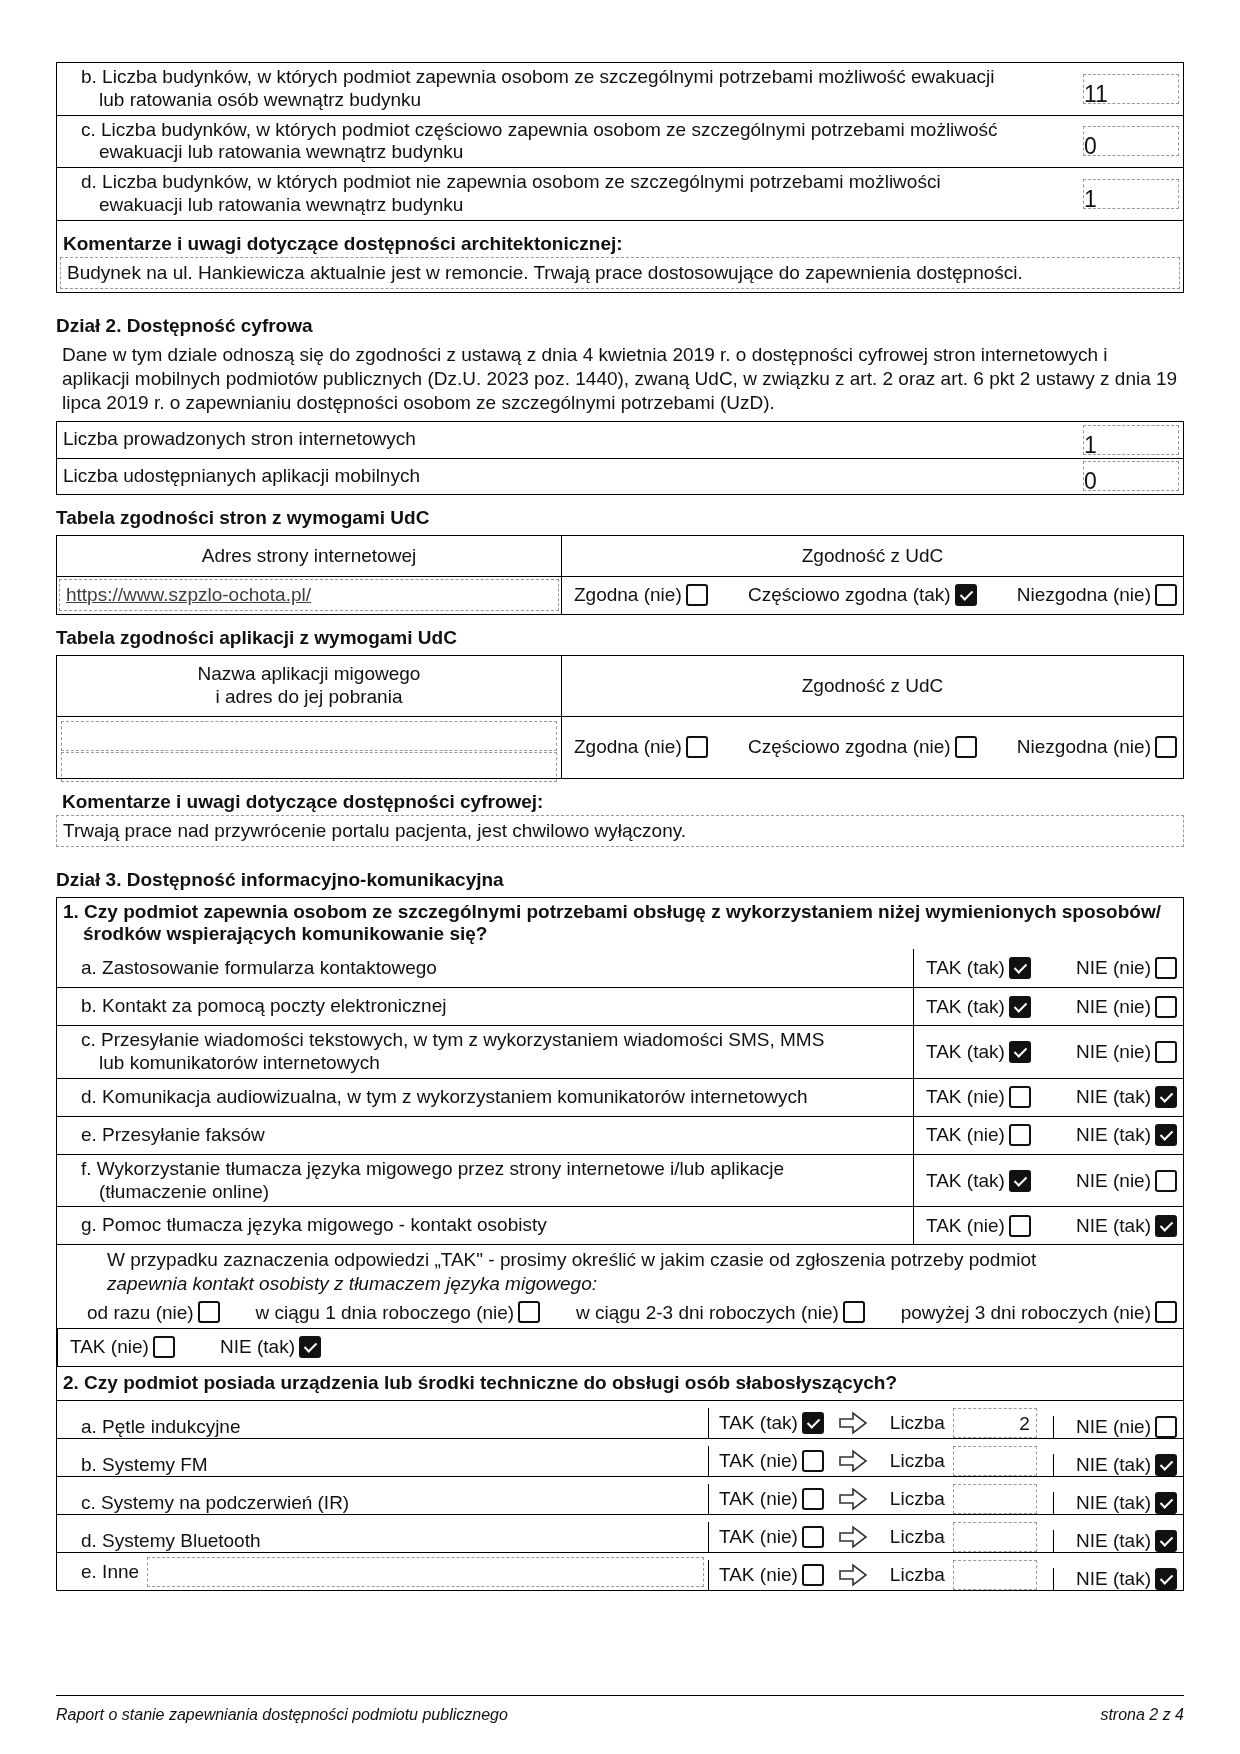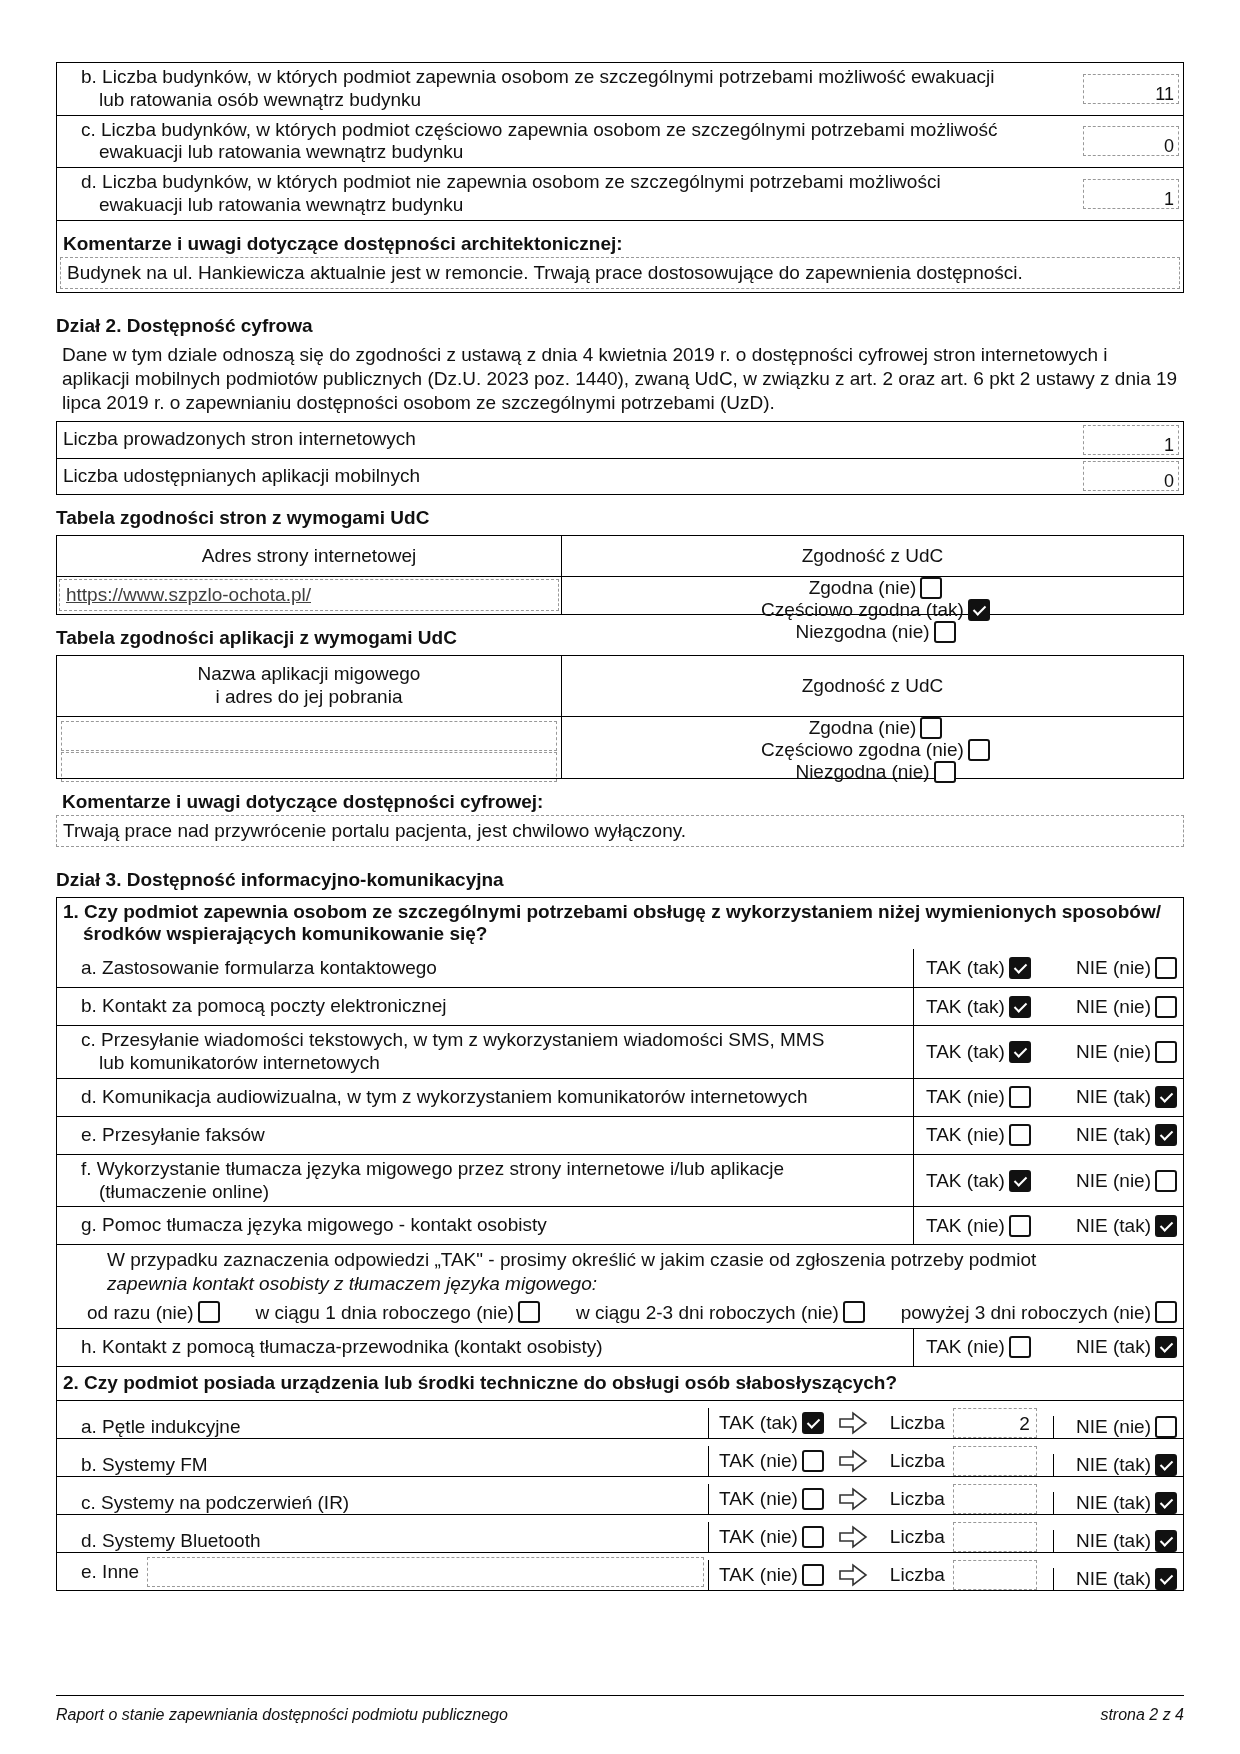--- a/index.html
+++ b/index.html
@@ -3,34 +3,34 @@
 <meta charset="utf-8">
 <style>
   * { box-sizing: border-box; margin: 0; padding: 0; }
   body { width: 1240px; height: 1754px; background: #fff; font-family: "Liberation Sans", sans-serif; color: #111; font-size: 19px; position: relative; }
   .page { position: absolute; left: 56px; top: 62px; width: 1128px; }
   .tbl { border: 1.5px solid #000; width: 100%; }
   .row { border-top: 1.5px solid #000; display: flex; align-items: center; min-height: 38px; }
   .row:first-child { border-top: none; gap: 21px; }
   .row .lbl { flex: 1; padding: 3px 8px 3px 24px; line-height: 1.2; }
   .row .lbl .cont { display: block; padding-left: 18px; }
-  .num { width: 96px; height: 30px; border: 1px dashed #999; text-align: right; padding-right: 4px; line-height: 38px; margin-right: 4px; font-size: 18px; }
+  .num { width: 96px; height: 30px; border: 1px dashed #999; padding-right: 4px; line-height: 38px; margin-right: 4px; font-size: 23px; }
   .bold { font-weight: bold; }
   .hdr { font-weight: bold; margin: 22px 0 6px 0; }
   .para { padding: 0 6px; line-height: 1.26; }
   .dashbox { border: 1px dashed #999; padding: 2px 6px; margin: 2px 3px 3px 3px; min-height: 30px; line-height: 26px; }
   .cb { display: inline-block; width: 22px; height: 22px; border: 2.5px solid #111; border-radius: 3px; vertical-align: middle; position: relative; margin-left: 4px; background: #fff; }
   .cb.on { background: #111; }
   .cb.on::after { content: ""; position: absolute; left: 6px; top: 2px; width: 5px; height: 10px; border: solid #fff; border-width: 0 2.5px 2.5px 0; transform: rotate(45deg); }
   .opt { display: inline-flex; align-items: center; white-space: nowrap; }
   .two { display: flex; }
   .two .c1 { width: 505px; border-right: 1.5px solid #000; }
   .two .c2 { flex: 1; }
   .cell-hd { font-weight: normal; text-align: left; display: flex; align-items: center; justify-content: center; }
-  .opts3 { display: flex; justify-content: space-between; padding: 0 6px 0 12px; align-items: center; height: 100%; flex-direction: column; }
+  .opts3 { display: flex; justify-content: space-between; padding: 0 6px 0 12px; align-items: center; height: 100%; }
   .tk { width: 270px; border-left: 1.5px solid #000; display: flex; justify-content: space-between; align-items: center; padding: 0 6px 0 12px; align-self: stretch; }
   .link { color: #404040; text-decoration: underline; }
   .dev { display: flex; align-items: flex-end; border-top: 1.5px solid #000; min-height: 38px; }
   .dev .lbl { flex: 1; padding-left: 24px; display: flex; align-items: center; }
   .dev .tak { width: 345px; border-left: 1.5px solid #000; display: flex; align-items: center; padding-left: 10px; }
   .dev .nie { width: 130px; border-left: 1.5px solid #000; display: flex; align-items: center; justify-content: flex-end; padding-right: 6px; }
   .arrow { width: 30px; height: 24px; margin: 0 10px 0 14px; }
   .liczba { margin: 0 8px 0 12px; }
   .lnum { width: 84px; height: 30px; border: 1px dashed #999; text-align: right; padding-right: 6px; line-height: 30px; }
   .footer { position: absolute; left: 56px; top: 1695px; width: 1128px; border-top: 1.5px solid #000; padding-top: 10px; display: flex; justify-content: space-between; font-style: italic; font-size: 16px; }
@@ -251,21 +251,20 @@
             <span class="cb"></span>
           </span>
         <span class="opt">
             <span>powyżej 3 dni roboczych (nie)</span>
             <span class="cb"></span>
           </span>
       </div>
     </div>
 
     <div class="row">
-      <div class="lbl">h. Kontakt z pomocą tłumacza-przewodnika (kontakt osobisty)</div>
       <div class="tk">
         <span class="opt">
             <span>TAK (nie)</span>
             <span class="cb"></span>
           </span>
         <span class="opt">
             <span>NIE (tak)</span>
             <span class="cb on"></span>
           </span>
       </div>

